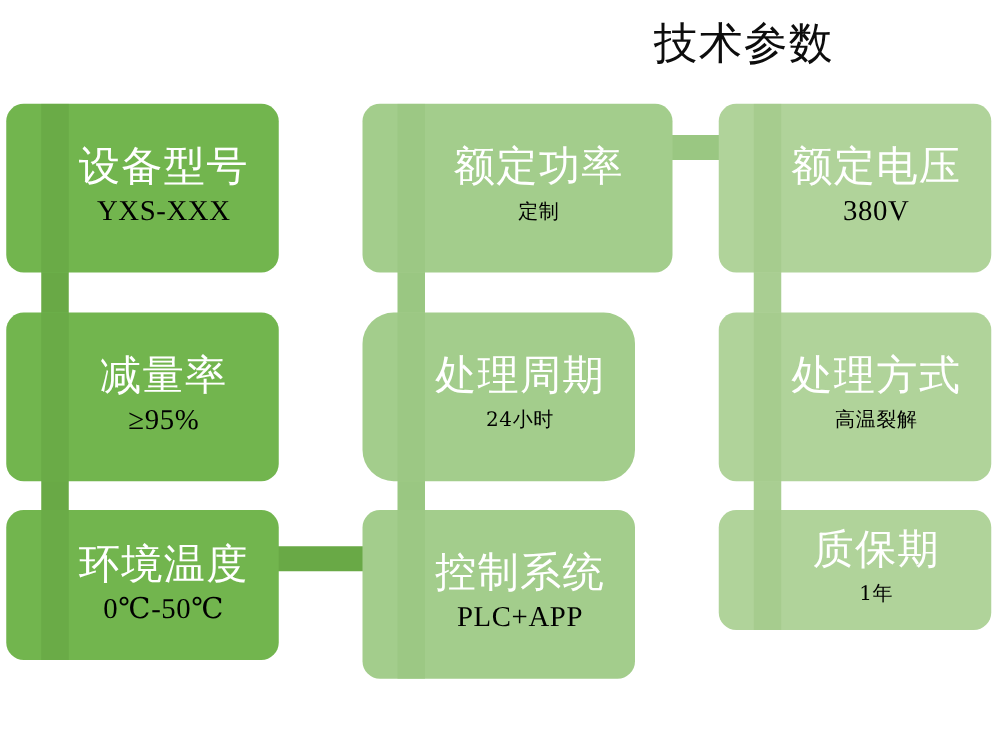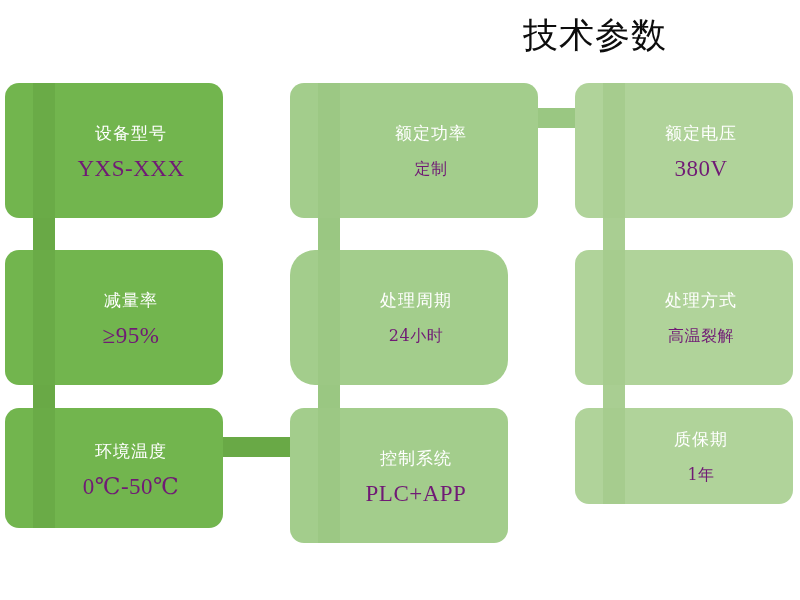--- a/index.html
+++ b/index.html
@@ -49,32 +49,32 @@
     border-radius: 14px;
     box-sizing: border-box;
     display: flex;
     flex-direction: column;
     align-items: center;
     justify-content: center;
     color: #ffffff;
     overflow: hidden;
   }
   .card-title {
-    font-size: 17px;
+    font-size: 33px;
     line-height: 34px;
     letter-spacing: 1px;
     color: #ffffff;
     white-space: nowrap;
     font-family: "DejaVu Serif", "Liberation Serif", serif;
   }
   .card-value {
     font-size: 23px;
     line-height: 33px;
     letter-spacing: 0.5px;
-    color: #701a75;
+    color: #000000;
     white-space: nowrap;
     margin-top: 2px;
     font-family: "Liberation Serif", "DejaVu Serif", serif;
   }
   .card-value.cjk {
     font-family: "DejaVu Serif", "Liberation Serif", serif;
     font-size: 16px;
   }
 
   

